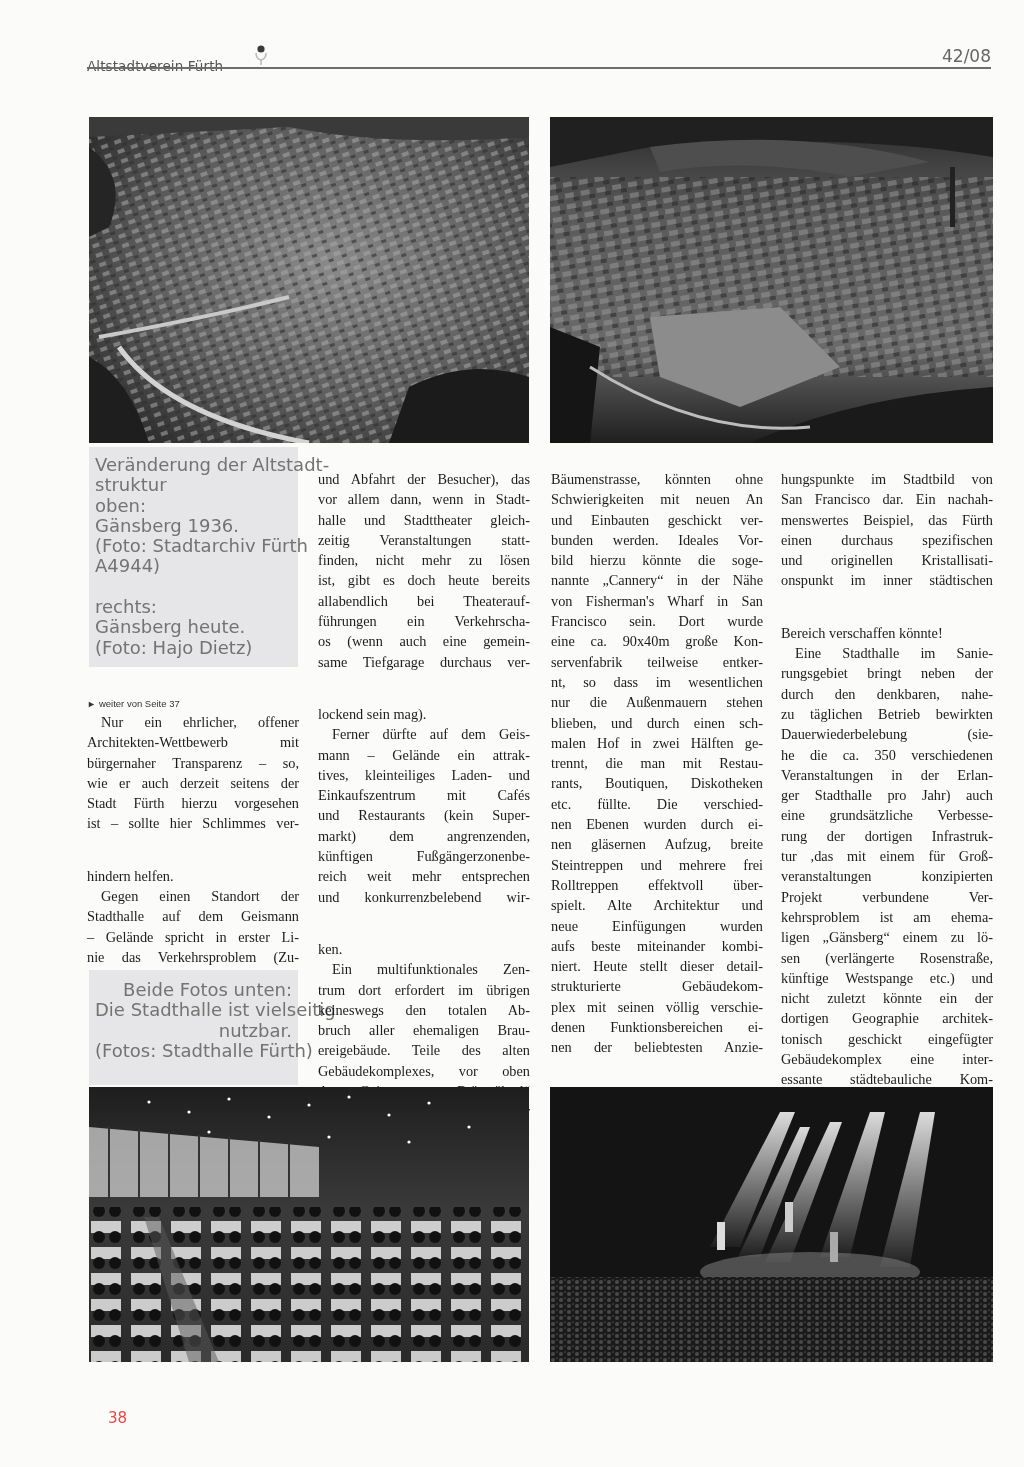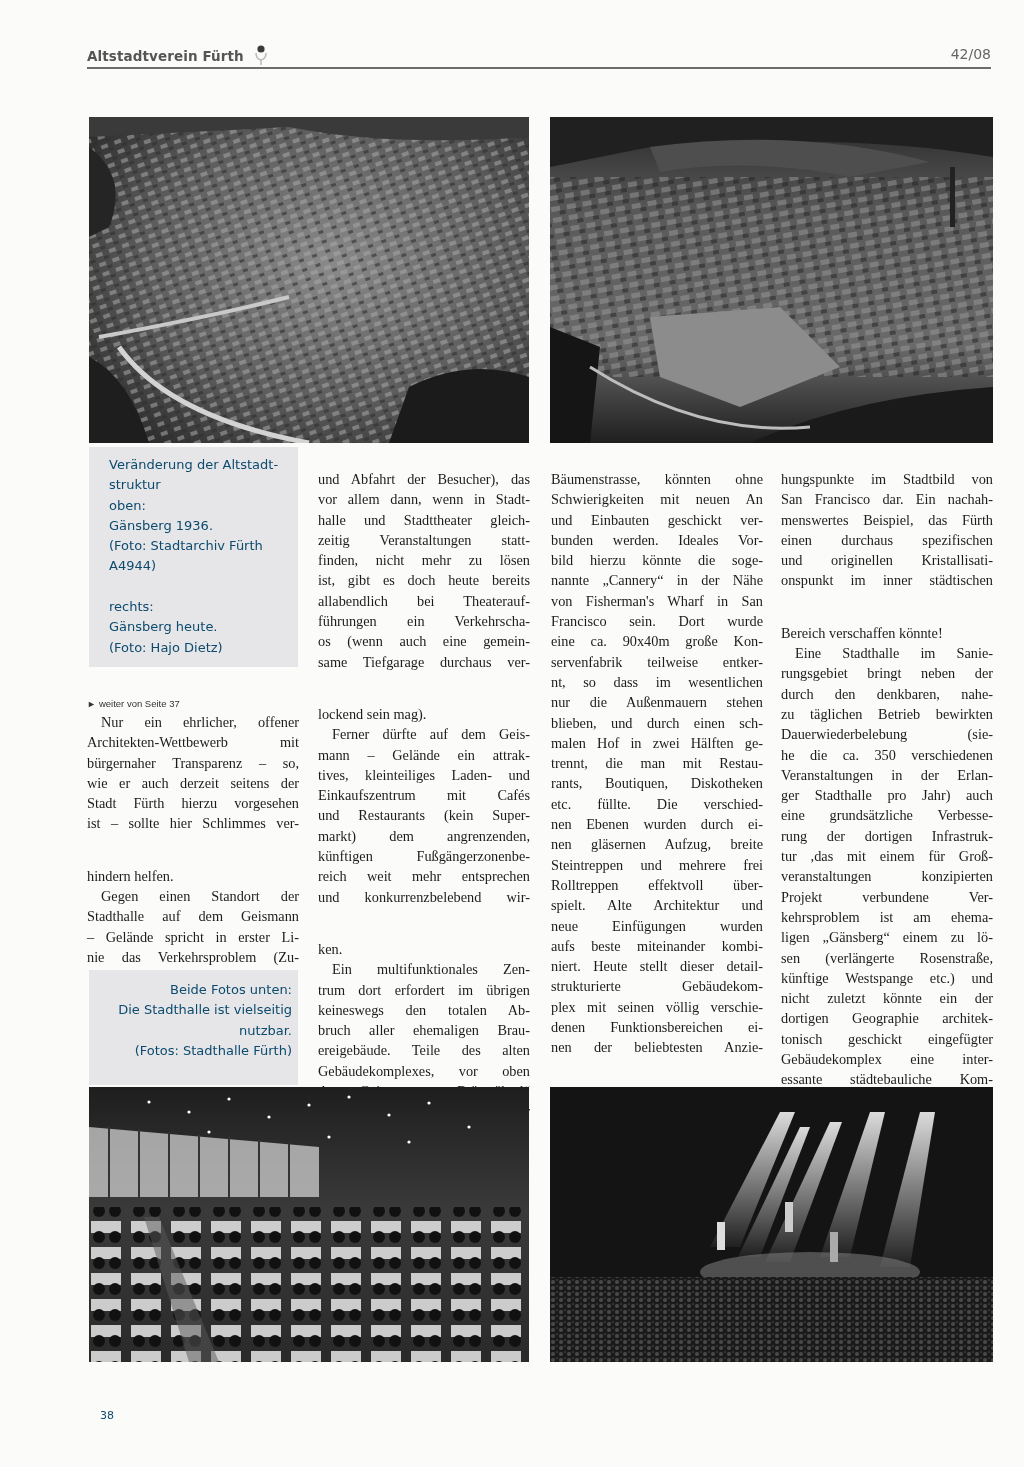--- a/index.html
+++ b/index.html
@@ -2,46 +2,46 @@
 <html><head>
   <meta charset="utf-8">
   <style>
     html, body { margin: 0; padding: 0; }
     body {
       width: 1024px; height: 1467px; position: relative; overflow: hidden;
       background: #fbfbfa; color: #1e1e1e;
       font-family: "Liberation Serif", serif;
     }
     .header { position: absolute; left: 87px; top: 44px; width: 904px; height: 24px; }
-    .header .title { position: absolute; left: 0; top: 4px; font-family: "DejaVu Sans", sans-serif; font-size: 13.5px; color: #555; font-weight: 700; letter-spacing: 0.1px; }
+    .header .title { position: absolute; left: 0; top: 14px; font-family: "DejaVu Sans", sans-serif; font-size: 13.5px; color: #555; font-weight: 400; letter-spacing: 0.1px; }
     .header .logo { position: absolute; left: 167px; top: 0px; width: 14px; height: 22px; }
-    .header .issue { position: absolute; right: 0; top: 2px; font-family: "DejaVu Sans", sans-serif; font-size: 14px; color: #666; }
+    .header .issue { position: absolute; right: 0; top: 2px; font-family: "DejaVu Sans", sans-serif; font-size: 17px; color: #666; }
     .header-rule { position: absolute; left: 87px; top: 67px; width: 904px; height: 2px; background: #6d6d6d; }
 
     .photo { position: absolute; overflow: hidden; }
     .photo svg { width: 100%; height: 100%; display: block; }
 
     .caption-box {
       position: absolute; background: #e6e6e8;
-      font-family: "DejaVu Sans", sans-serif; font-size: 13px; line-height: 20.3px; color: #0c4a6e;
-      padding: 8px 6px 0 20px; box-sizing: border-box;
+      font-family: "DejaVu Sans", sans-serif; font-size: 18px; line-height: 20.3px; color: #737373;
+      padding: 8px 6px 0 6px; box-sizing: border-box;
     }
     .caption-box div { white-space: nowrap; }
 
     .col {
       position: absolute; font-size: 14.3px; line-height: 20.3px; color: #1c1c1c;
       text-align: justify;
     }
     .col .line { display: block; height: 20.3px; white-space: nowrap; text-align-last: justify; }
     .col .line.last { text-align-last: left; margin-top: 32px; }
     .col .line.indent { padding-left: 14px; }
     .cont { font-family: Liberation Sans, sans-serif; font-size: 9.5px; color: #333; height: 16px; line-height: 16px; white-space: nowrap; }
     .cont .arrow { display: inline-block; font-size: 9px; margin-right: 3px; }
 
-    .page-num { position: absolute; left: 100px; top: 1409px; font-family: "DejaVu Sans", sans-serif; font-size: 11px; color: #0c4a6e; }
+    .page-num { position: absolute; left: 108px; top: 1409px; font-family: "DejaVu Sans", sans-serif; font-size: 15px; color: #ef4444; }
   </style>
 </head>
 <body>
 
 <div class="header">
   <span class="title">Altstadtverein Fürth</span>
   <span class="logo">
     <svg viewBox="0 0 14 22" width="14" height="22">
       <circle cx="7" cy="5" r="3.6" fill="#3a3a3a"></circle>
       <path d="M2 9 Q2 15 7 16 Q12 15 12 9" fill="none" stroke="#bdbdbd" stroke-width="1.6"></path>

